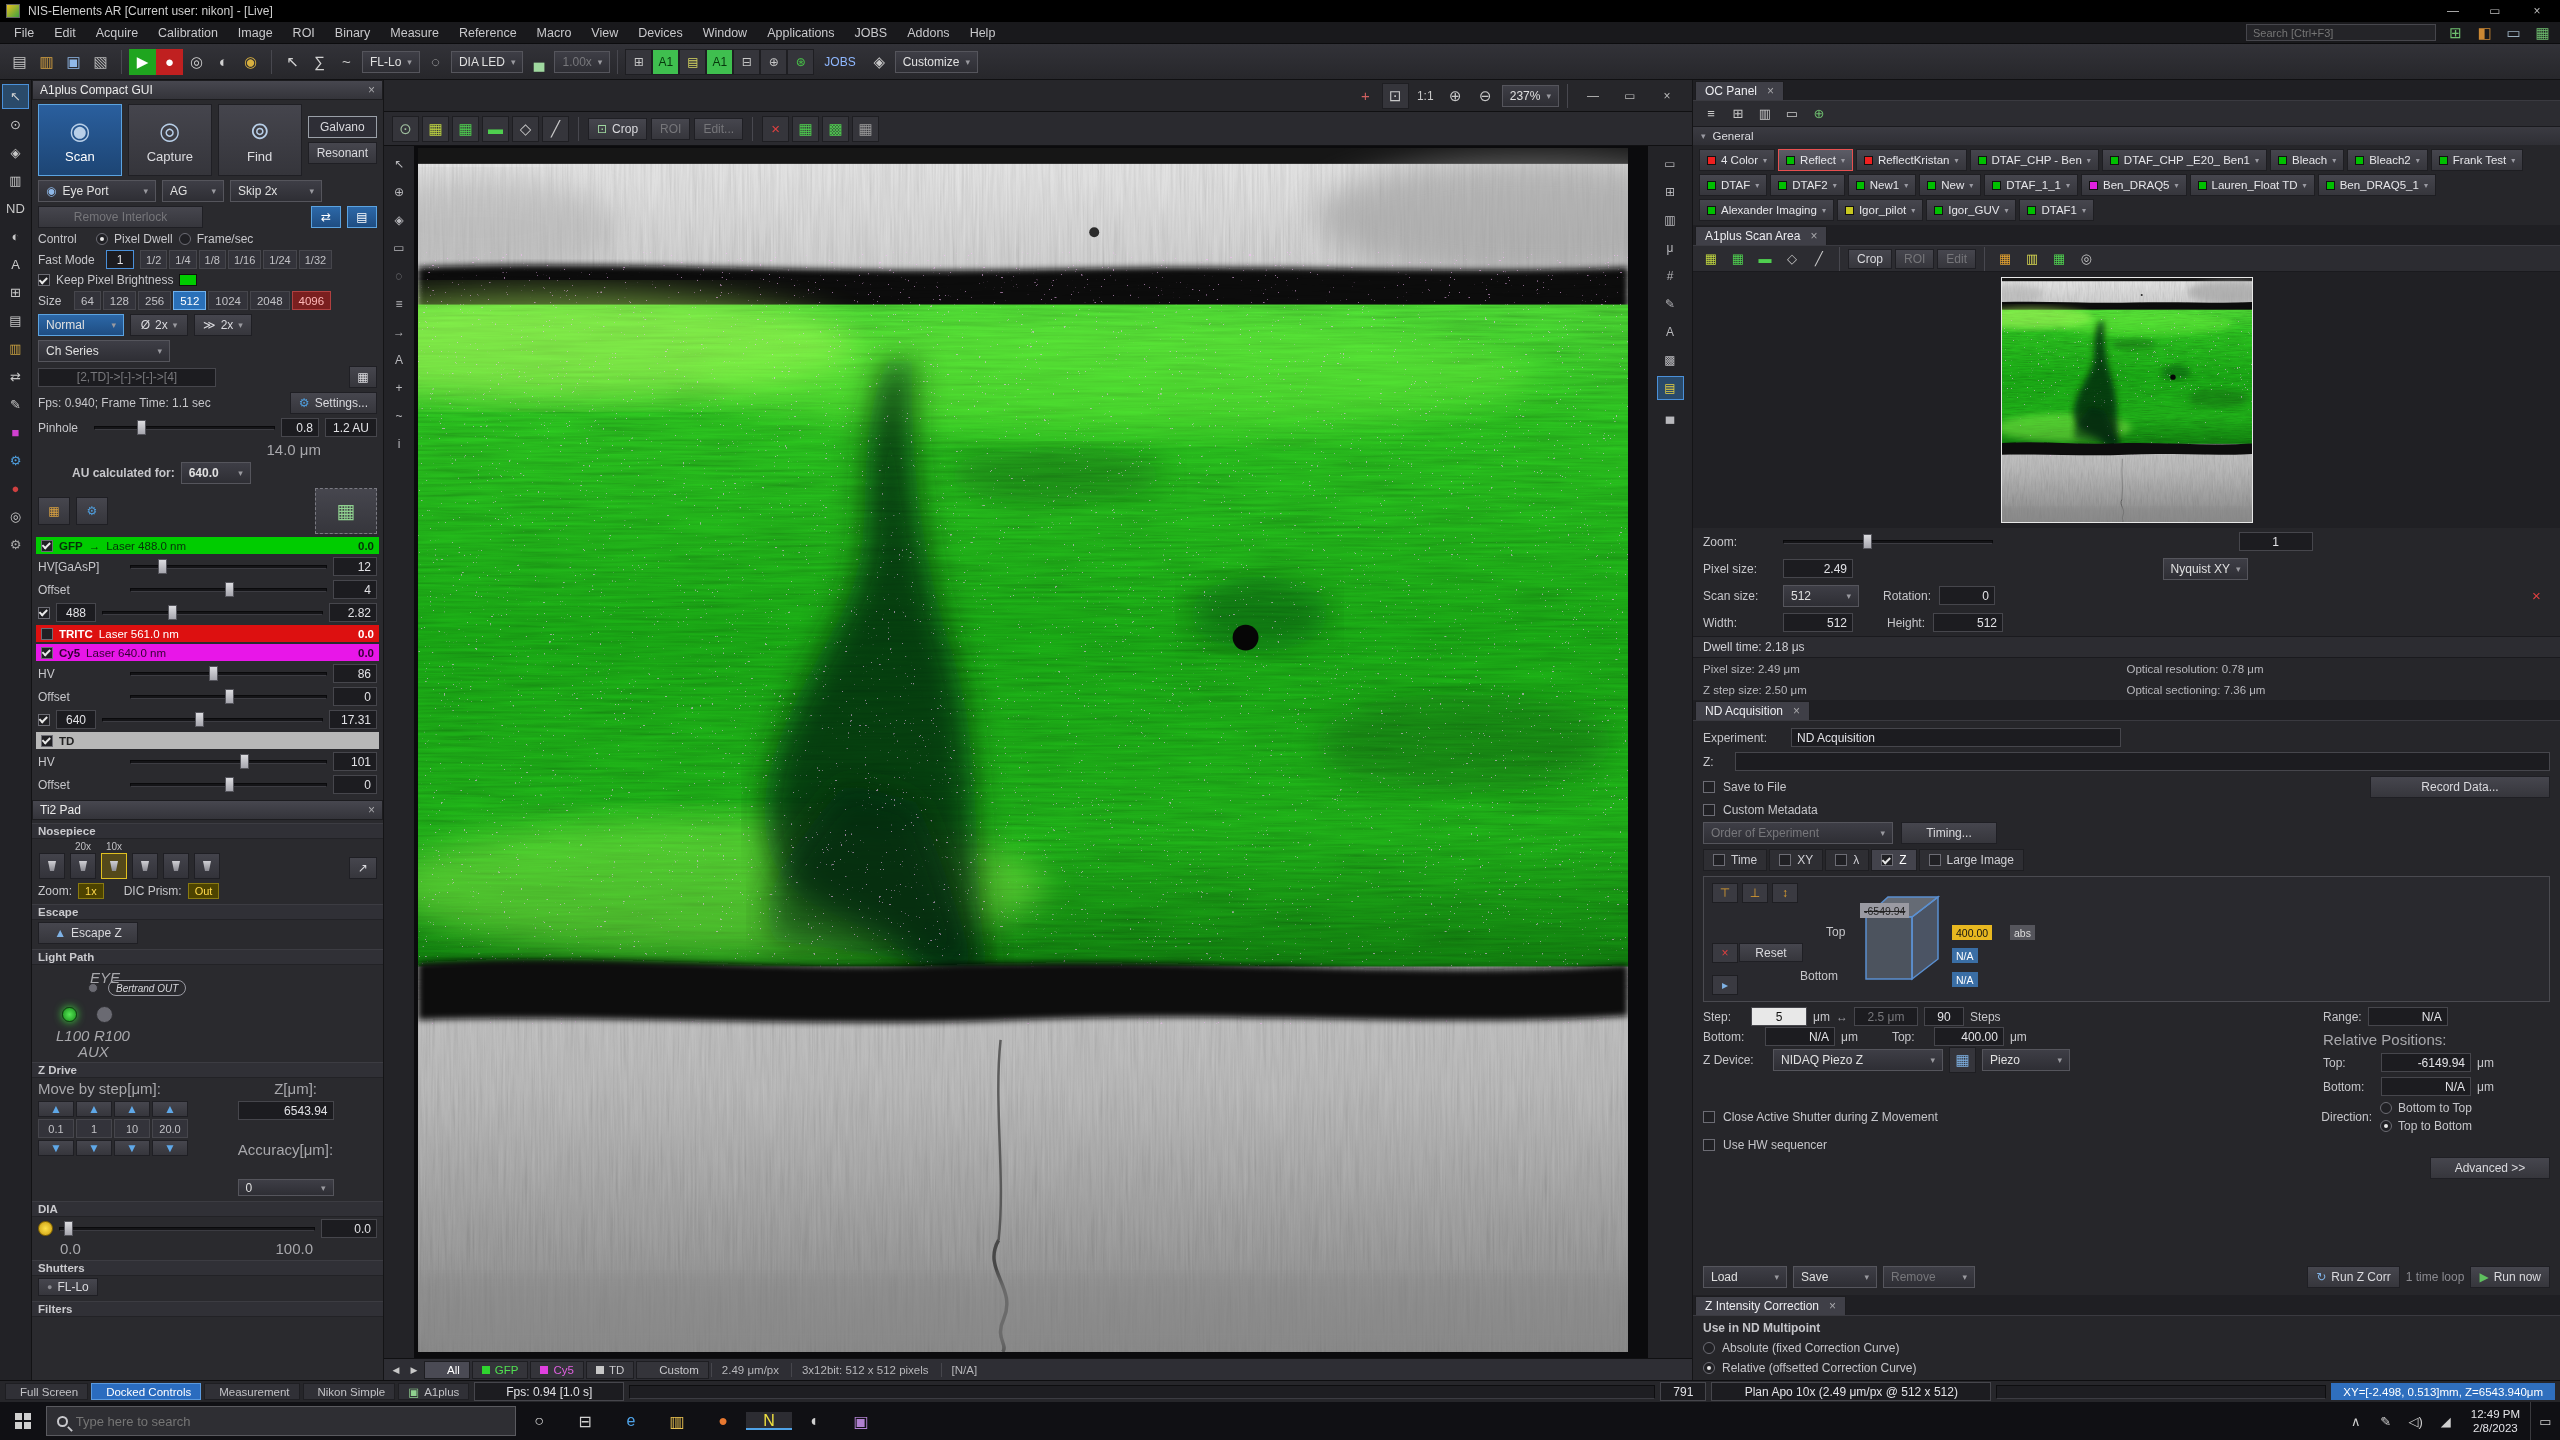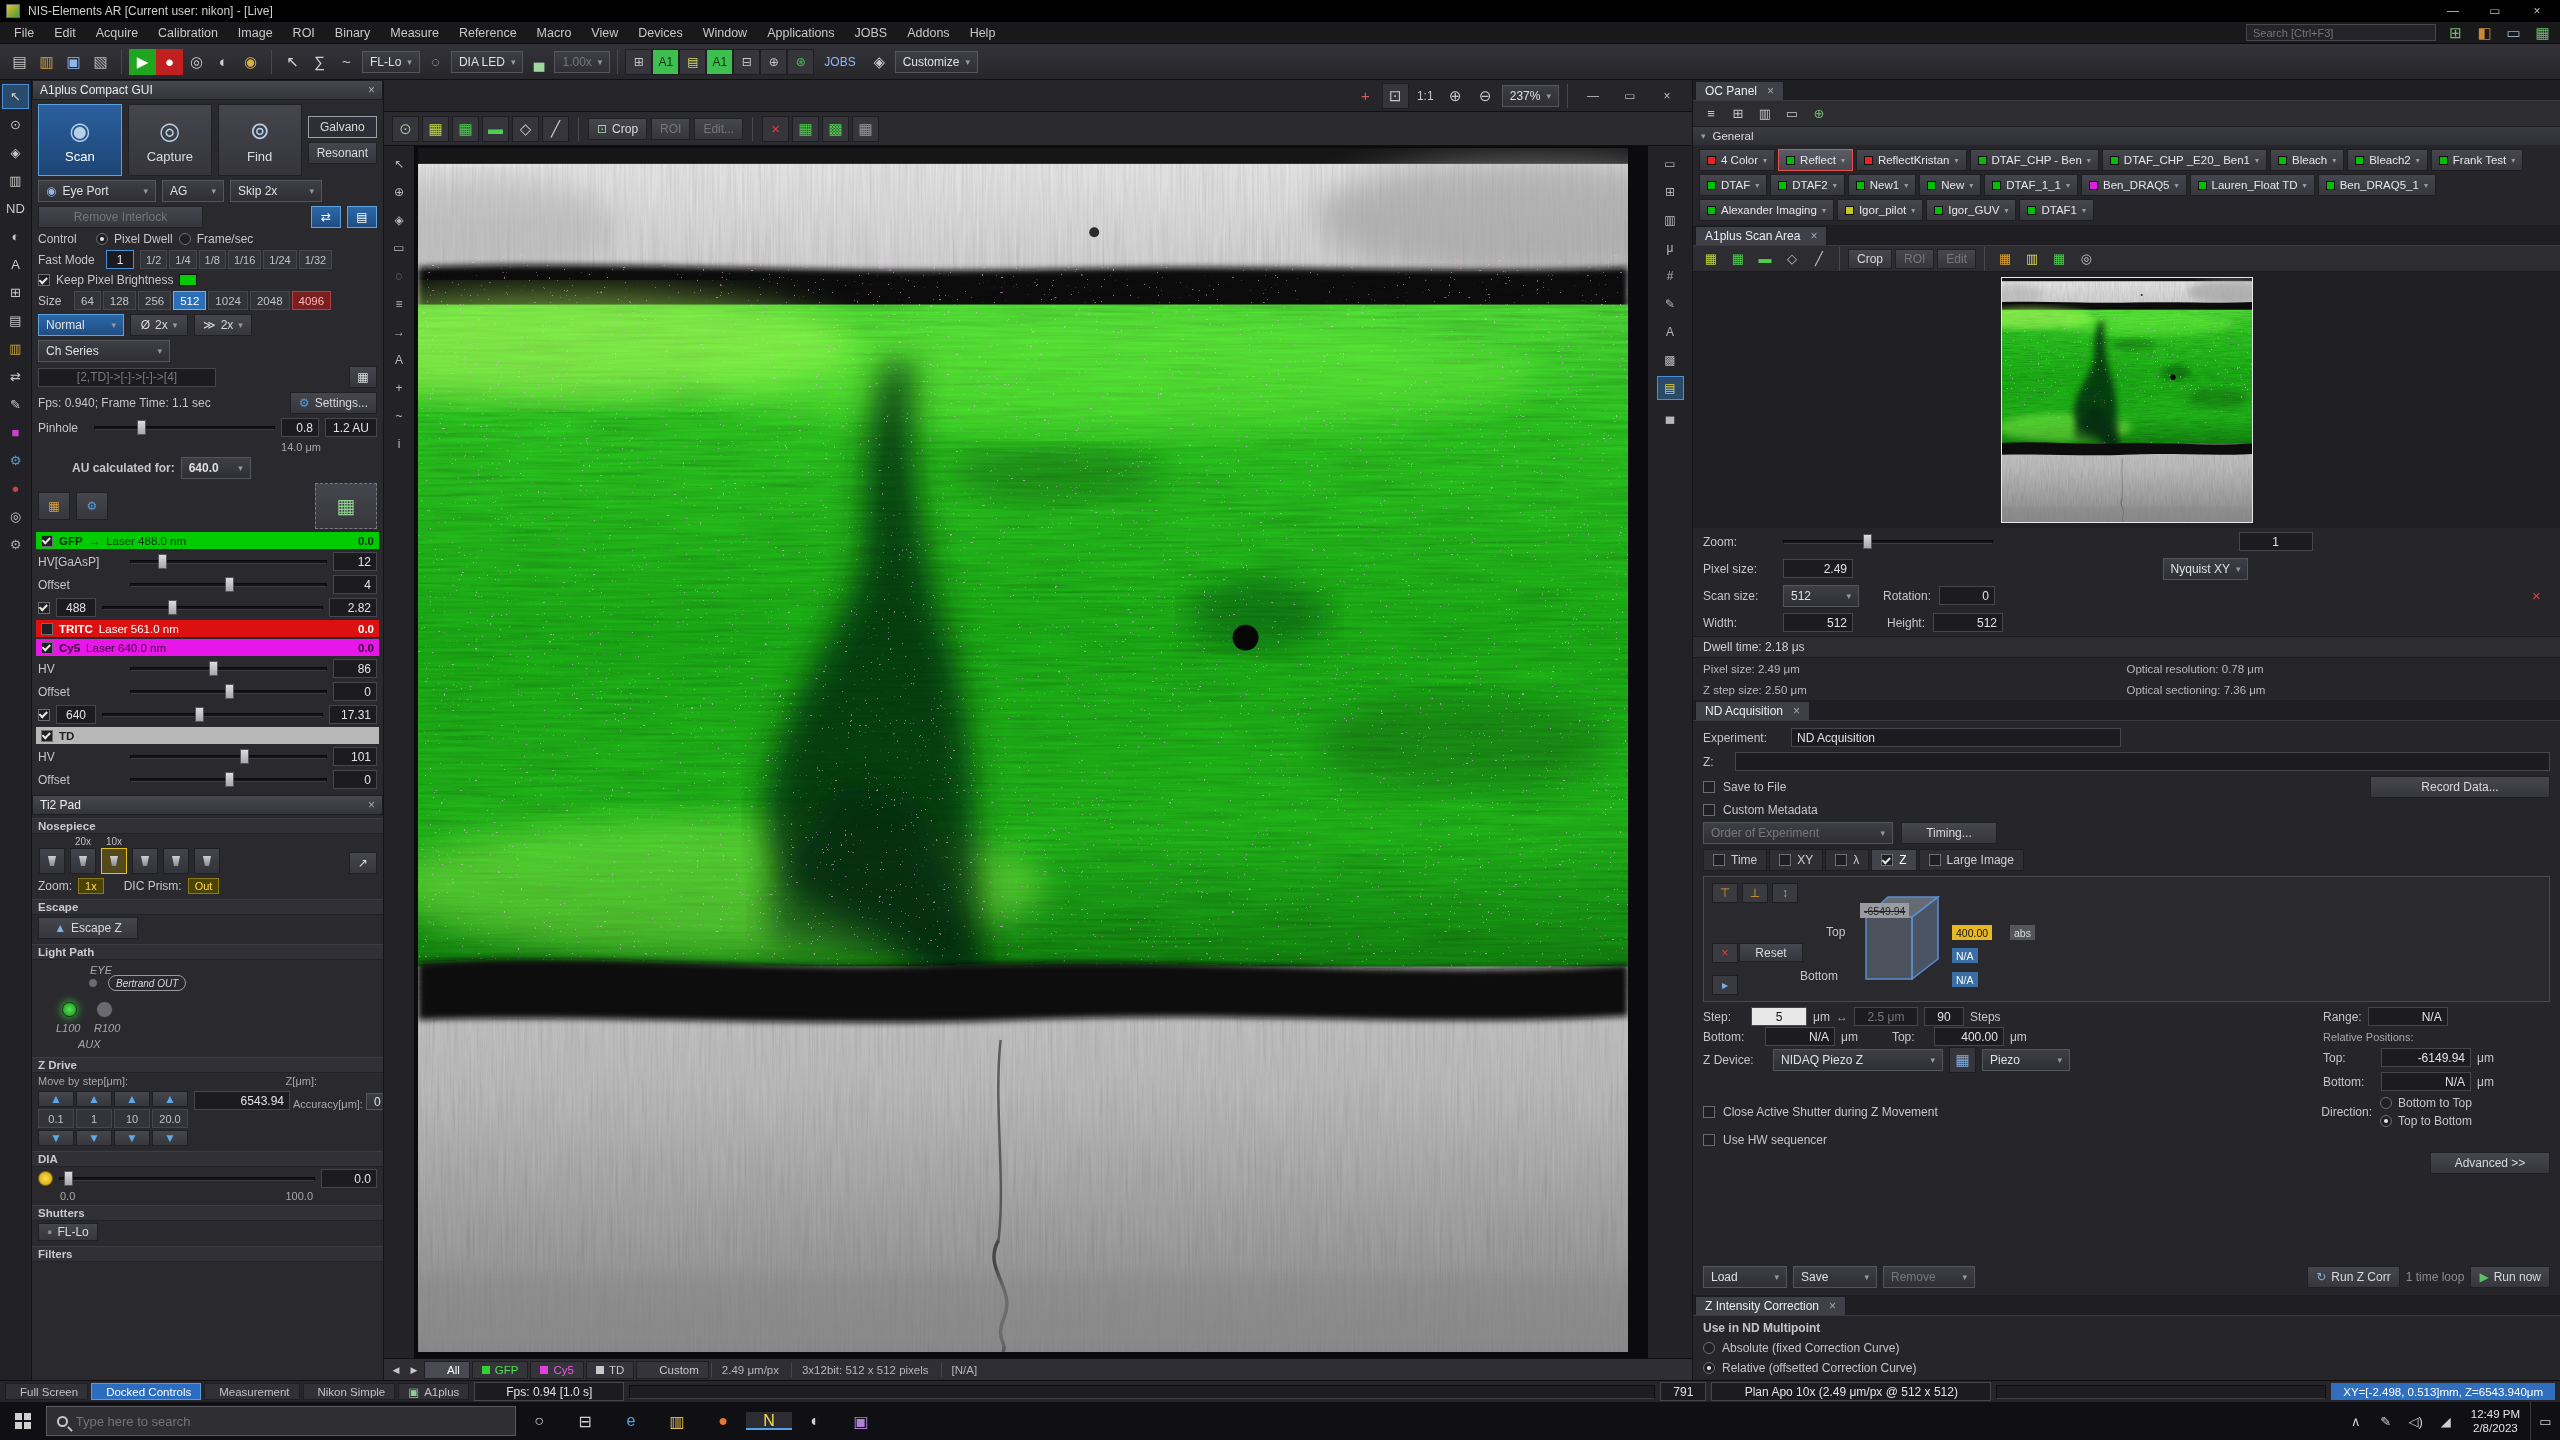--- a/index.html
+++ b/index.html
@@ -25,21 +25,21 @@
 
 #workspace{flex:1;display:flex;min-height:0;}
 #appstrip{width:32px;background:#222226;border-right:1px solid #121214;display:flex;flex-direction:column;align-items:center;padding-top:4px;gap:3px;}
 #appstrip .tbtn{width:25px;height:25px;font-size:13px;}
 #appstrip .tbtn.active{background:#2a4a6a;border-color:#4a90d9;}
 #leftdock{width:352px;background:#2a2a2e;border-right:1px solid #141416;display:flex;flex-direction:column;overflow:hidden;}
 .phead{height:20px;background:linear-gradient(#47474f,#34343a);border:1px solid #1c1c1f;display:flex;align-items:center;gap:6px;padding:0 7px;font-size:12px;color:#ececec;}
 .phx{margin-left:auto;color:#a8a8ac;}
 .r{display:flex;align-items:center;gap:6px;padding:2px 6px;}
 .lab{font-size:12px;color:#c6c6ca;white-space:nowrap;}
-.lab.sm{font-size:11px;color:#a8a8ac;}
+.lab.sm{font-size:15px;color:#a8a8ac;}
 .btn{display:inline-flex;align-items:center;justify-content:center;gap:5px;background:linear-gradient(#46464e,#36363c);border:1px solid #1f1f24;color:#dadade;font-size:12px;height:22px;padding:0 8px;white-space:nowrap;}
 .btn.blue{background:linear-gradient(#2c68a8,#1f4d82);border-color:#5ba3e0;color:#fff;}
 .btn.dis{color:#76767a;}
 .btn.pressed{background:#2e2e36;border-color:#9aa0a8;}
 .val{background:#1c1c20;border:1px solid #46464c;color:#e2e2e6;height:19px;display:inline-flex;align-items:center;justify-content:flex-end;padding:0 5px;font-size:12px;white-space:nowrap;}
 .val.c{justify-content:center;}
 .val.dis{color:#77777b;}
 input.val{text-align:right;}
 input.val.c{text-align:center;}
 .checkbox{min-width:12px;width:12px;height:12px;background:#202024;border:1px solid #6c6c74;display:inline-flex;align-items:center;justify-content:center;}
@@ -585,21 +585,21 @@
               <span class="frac" style="width:36px;justify-content:center;">10</span>
               <span class="frac" style="width:36px;justify-content:center;">20.0</span>
             </div>
           <div class="row" style="gap:2px;">
             <span class="btn" style="width:36px;height:16px;color:#5fa8e8;">▼</span>
             <span class="btn" style="width:36px;height:16px;color:#5fa8e8;">▼</span>
             <span class="btn" style="width:36px;height:16px;color:#5fa8e8;">▼</span>
             <span class="btn" style="width:36px;height:16px;color:#5fa8e8;">▼</span>
           </div>
         </div>
-        <div style="display:flex;flex-direction:row;gap:3px;flex:1;align-items:flex-end;">
+        <div style="display:flex;flex-direction:column;gap:21px;flex:1;align-items:center;">
           <input class="val" style="width: 96px;" value="6543.94">
           <span class="lab sm">Accuracy[μm]:</span>
           <span class="combo" style="width:96px;height:17px;">
               <span>0</span>
               <span class="car grow" style="text-align:right;">▾</span>
             </span>
         </div>
       </div>
       <div class="sect">DIA</div>
       <div class="r">

